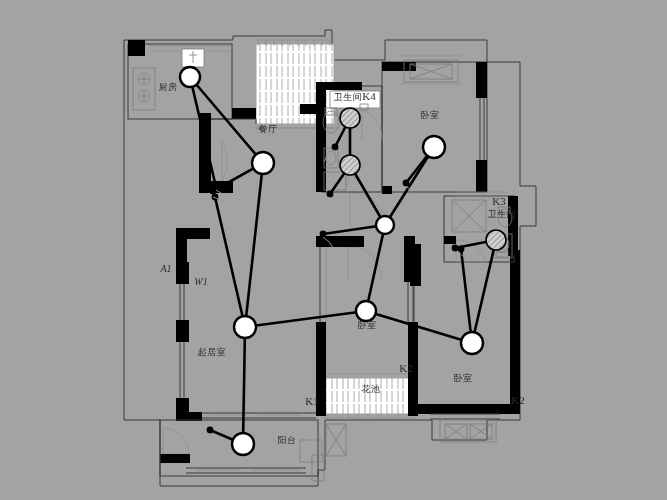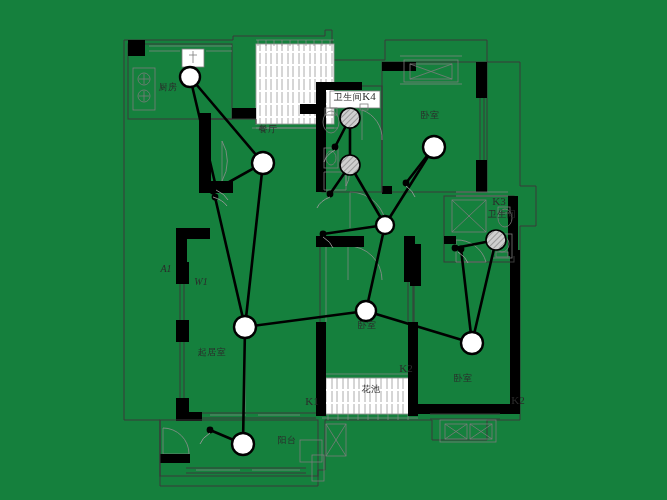--- a/index.html
+++ b/index.html
@@ -2,21 +2,21 @@
 <html lang="zh"><head>
 <meta charset="utf-8">
 <title>Floor Plan — Lighting Circuit Diagram</title>
 <style>
   html,body{margin:0;padding:0;background:#ffffff;}
   body{
     width:667px;height:500px;overflow:hidden;
     font-family:"Liberation Sans","DejaVu Sans",sans-serif;
     color:#1a1a1a;
   }
-  #plan-root{position:relative;width:667px;height:500px;background:#15803d;text-align:center;}
+  #plan-root{position:relative;width:667px;height:500px;background:#a3a3a3;text-align:center;}
   svg#floorplan{position:absolute;top:0;left:0;width:667px;height:500px;display:block;}
 
   
   .wall-thick{fill:#000000;stroke:none;}
   .wall-thin{fill:none;stroke:#3a3a3a;stroke-width:1;}
   .wall-hair{fill:none;stroke:#8a8a8a;stroke-width:0.7;}
   .fixture{fill:none;stroke:#7c7c7c;stroke-width:0.8;}
   .fixture-fill{fill:#ffffff;stroke:#7c7c7c;stroke-width:0.8;}
   .door-arc{fill:none;stroke:#8f8f8f;stroke-width:0.8;}
 

